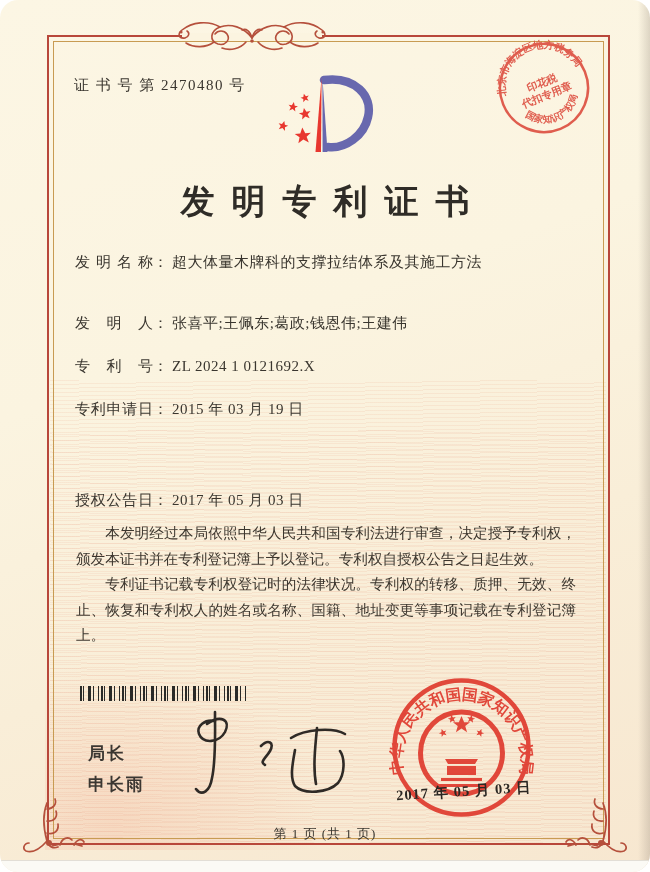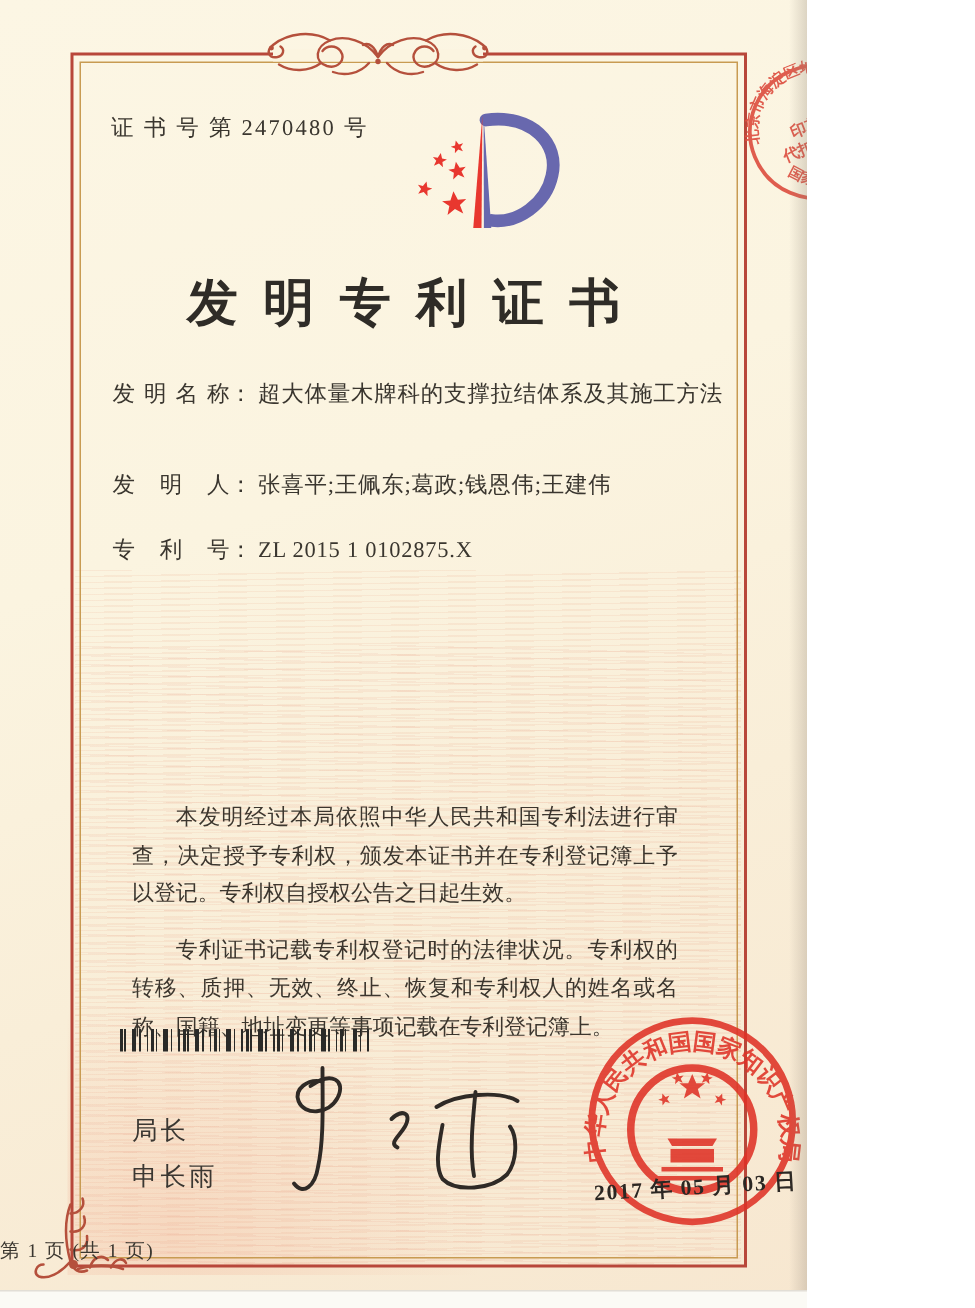--- a/index.html
+++ b/index.html
@@ -1,18 +1,18 @@
 <!DOCTYPE html>
 <html><head>
 <meta charset="utf-8">
 <style>
   html,body{margin:0;padding:0;}
   body{width:650px;height:872px;font-family:"Liberation Serif","DejaVu Serif",serif;}
-  .page{position:relative;width:538px;height:872px;overflow:hidden;
-    background:linear-gradient(160deg,#fcf6e4 0%,#fbf4e0 38%,#f9eed8 65%,#f7e7d0 100%);}
+  .page{position:relative;width:650px;height:872px;overflow:hidden;
+    background:linear-gradient(160deg,#fcf6e4 0%,#fbf4e0 38%,#f9eed8 65%,#f7e7d0 100%);border-radius:18px;}
   
   .guill1{position:absolute;left:50px;right:44px;top:380px;bottom:28px;pointer-events:none;
     background:repeating-linear-gradient(179deg,rgba(231,150,118,0.13) 0 1px,rgba(0,0,0,0) 1px 4px);}
   .guill2{position:absolute;left:50px;right:44px;top:430px;bottom:28px;pointer-events:none;
     background:repeating-linear-gradient(181.5deg,rgba(224,130,110,0.10) 0 1px,rgba(0,0,0,0) 1px 6px);}
   .blush{position:absolute;left:45px;bottom:22px;width:280px;height:190px;pointer-events:none;
     background:radial-gradient(ellipse at 25% 85%,rgba(240,160,130,0.25),rgba(240,160,130,0) 70%);}
   .edge-right{position:absolute;right:0;top:0;width:12px;height:100%;
     background:linear-gradient(90deg,rgba(0,0,0,0),rgba(140,128,115,0.28));}
   .edge-bottom{position:absolute;left:0;bottom:0;width:100%;height:11px;background:#fbfaf5;
@@ -26,31 +26,31 @@
   
   .cert-no{position:absolute;left:74px;top:76px;font-size:15px;letter-spacing:1.5px;color:#3a362f;}
   .logo{position:absolute;left:277px;top:74px;}
   .title{position:absolute;left:0;top:179px;width:100%;text-align:center;
     font-size:34px;font-weight:bold;letter-spacing:17px;text-indent:17px;color:#2f2c27;}
   .field{position:absolute;left:75px;right:70px;font-size:15px;color:#3a362f;white-space:nowrap;}
   .flabel{display:inline-block;width:78px;text-align:justify;text-align-last:justify;}
   .fcolon{display:inline-block;margin-right:4px;}
   .fvalue{letter-spacing:0.5px;}
   .body-text{position:absolute;left:76px;right:74px;top:521px;color:#3c362e;}
-  .body-text p{margin:12px;text-indent:2em;font-size:14.6px;line-height:25.6px;text-align:justify;}
+  .body-text p{margin:0;text-indent:2em;font-size:14.6px;line-height:25.6px;text-align:justify;}
   .barcode{position:absolute;left:80px;top:686px;width:168px;height:15px;
     background:repeating-linear-gradient(90deg,#2a2a28 0 2px,rgba(0,0,0,0) 2px 3px,#2a2a28 3px 4px,rgba(0,0,0,0) 4px 8px,#2a2a28 8px 11px,rgba(0,0,0,0) 11px 13px,#2a2a28 13px 14px,rgba(0,0,0,0) 14px 18px,#2a2a28 18px 19px,rgba(0,0,0,0) 19px 21px);}
   .director{position:absolute;left:88px;top:738px;font-family:"Liberation Sans","DejaVu Sans",sans-serif;
-    font-size:17px;font-weight:normal;color:#3b3732;letter-spacing:2px;line-height:31px;}
+    font-size:17px;font-weight:bold;color:#3b3732;letter-spacing:2px;line-height:31px;}
   .sig{position:absolute;left:163px;top:708px;}
   .seal{position:absolute;left:389px;top:675px;}
   .issue-date{position:absolute;left:396px;top:782px;font-size:14.5px;color:#2b2723;
     letter-spacing:1px;transform:rotate(-3.5deg);font-weight:bold;}
   .tax-stamp{position:absolute;left:496px;top:40px;transform:rotate(-22deg);}
-  .footer{position:absolute;left:0;top:825px;width:100%;
+  .footer{position:absolute;left:0;top:825px;width:100%;text-align:center;
     font-size:13px;color:#3a362f;letter-spacing:1px;}
 </style>
 </head>
 <body>
 
 <div class="page">
 
   <div class="guill1"></div>
   <div class="guill2"></div>
   <div class="blush"></div>
@@ -139,21 +139,27 @@
 
   <div class="title">发明专利证书</div>
 
   <div class="field" style="top:253px">
     <span class="flabel">发明名称</span><span class="fcolon">：</span><span class="fvalue">超大体量木牌科的支撑拉结体系及其施工方法</span>
   </div>
   <div class="field" style="top:314px">
     <span class="flabel">发明人</span><span class="fcolon">：</span><span class="fvalue">张喜平;王佩东;葛政;钱恩伟;王建伟</span>
   </div>
   <div class="field" style="top:357px">
-    <span class="flabel">专利号</span><span class="fcolon">：</span><span class="fvalue">ZL 2015 1 0102875.X</span>
+    <span class="flabel">专利号</span><span class="fcolon">：</span><span class="fvalue">ZL 2024 1 0121692.X</span>
+  </div>
+  <div class="field" style="top:400px">
+    <span class="flabel">专利申请日</span><span class="fcolon">：</span><span class="fvalue">2015 年 03 月 19 日</span>
+  </div>
+  <div class="field" style="top:491px">
+    <span class="flabel">授权公告日</span><span class="fcolon">：</span><span class="fvalue">2017 年 05 月 03 日</span>
   </div>
 
   <div class="body-text">
     <p>本发明经过本局依照中华人民共和国专利法进行审查，决定授予专利权，颁发本证书并在专利登记簿上予以登记。专利权自授权公告之日起生效。</p>
     <p>专利证书记载专利权登记时的法律状况。专利权的转移、质押、无效、终止、恢复和专利权人的姓名或名称、国籍、地址变更等事项记载在专利登记簿上。</p>
   </div>
 
   <div class="barcode"></div>
 
   <div class="director">

